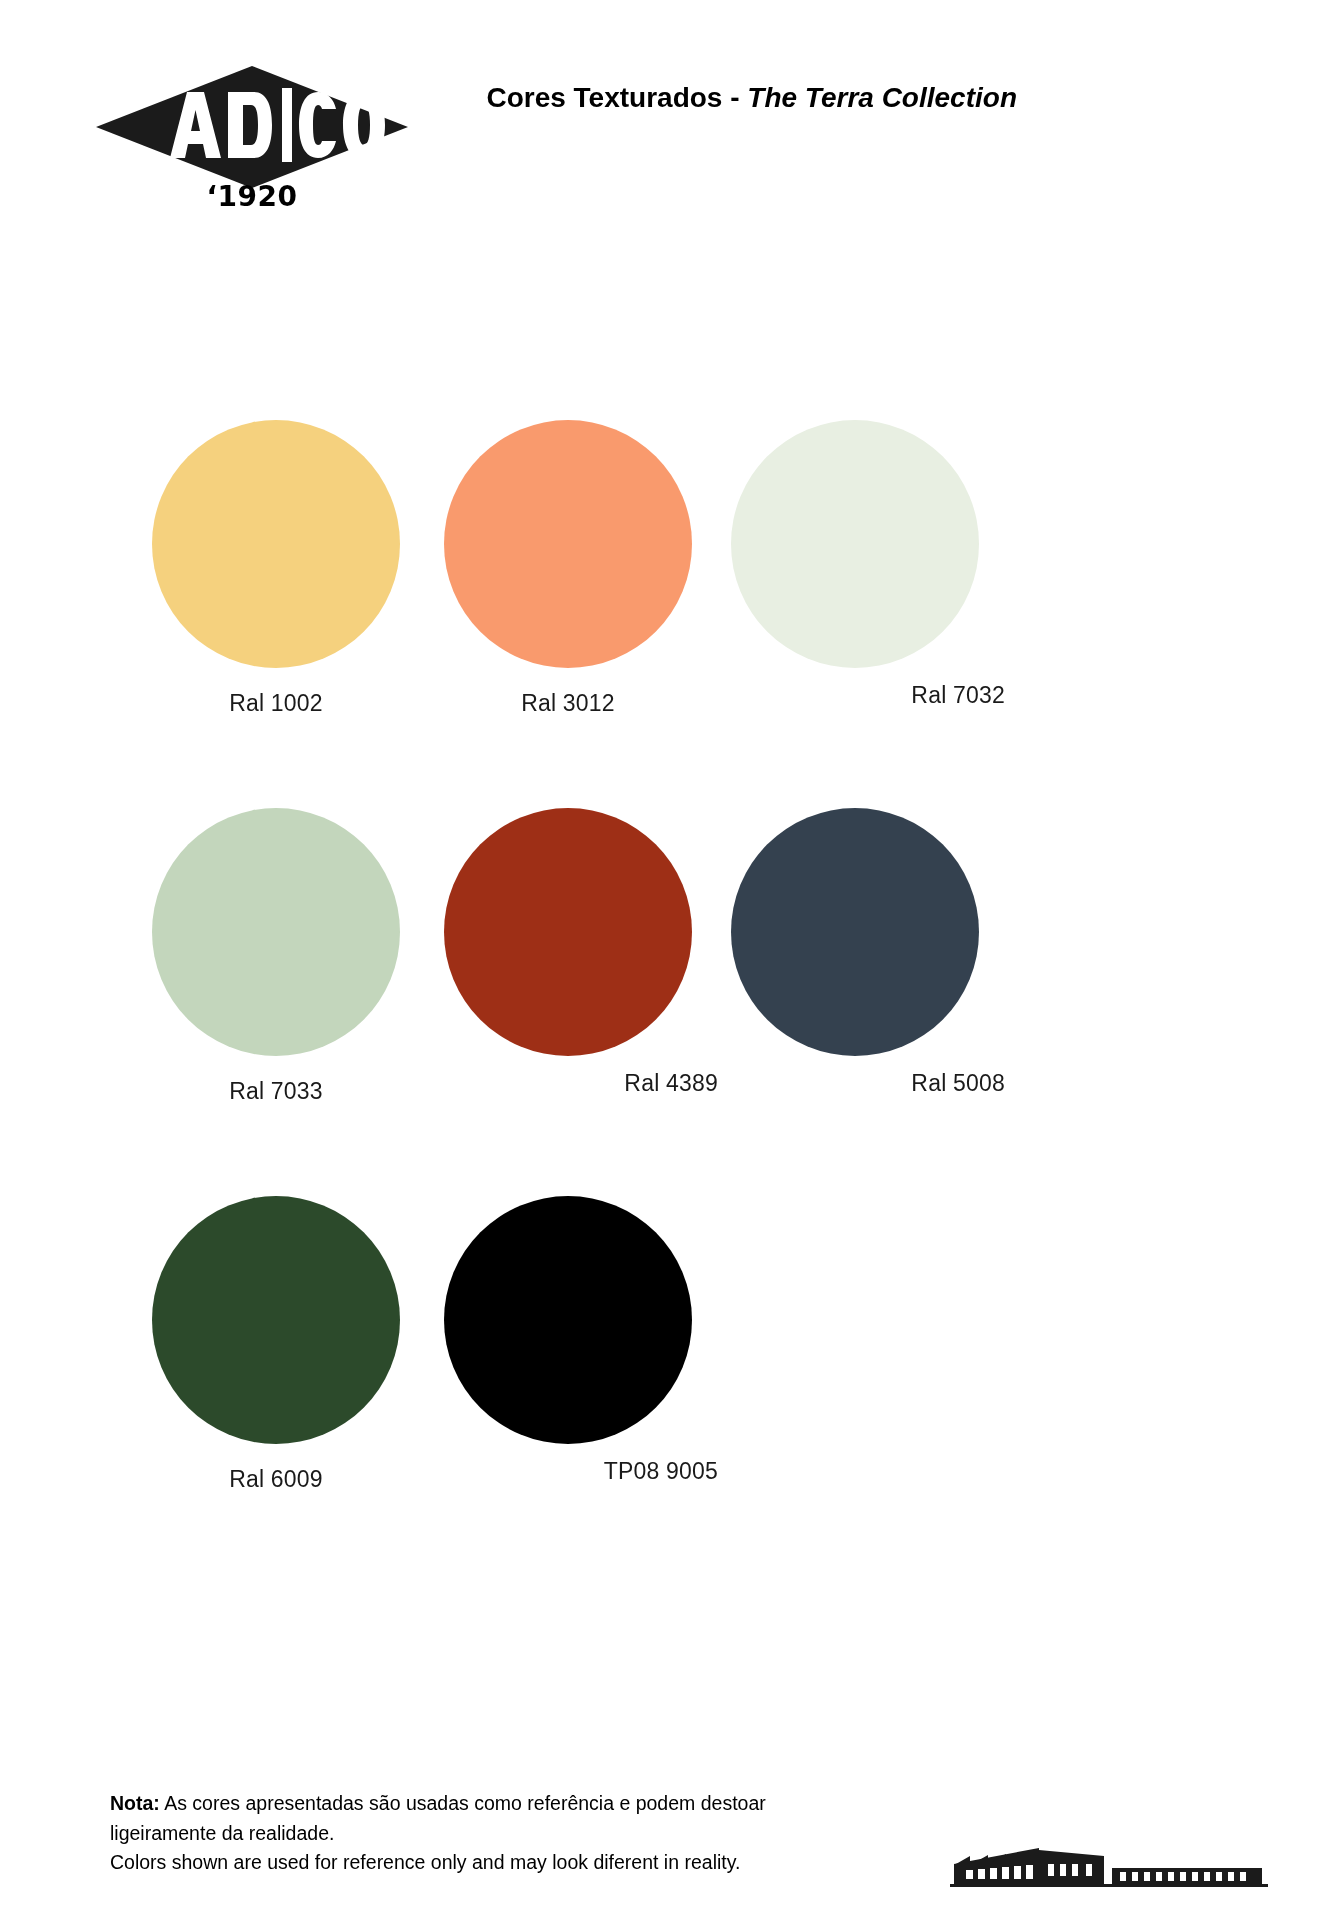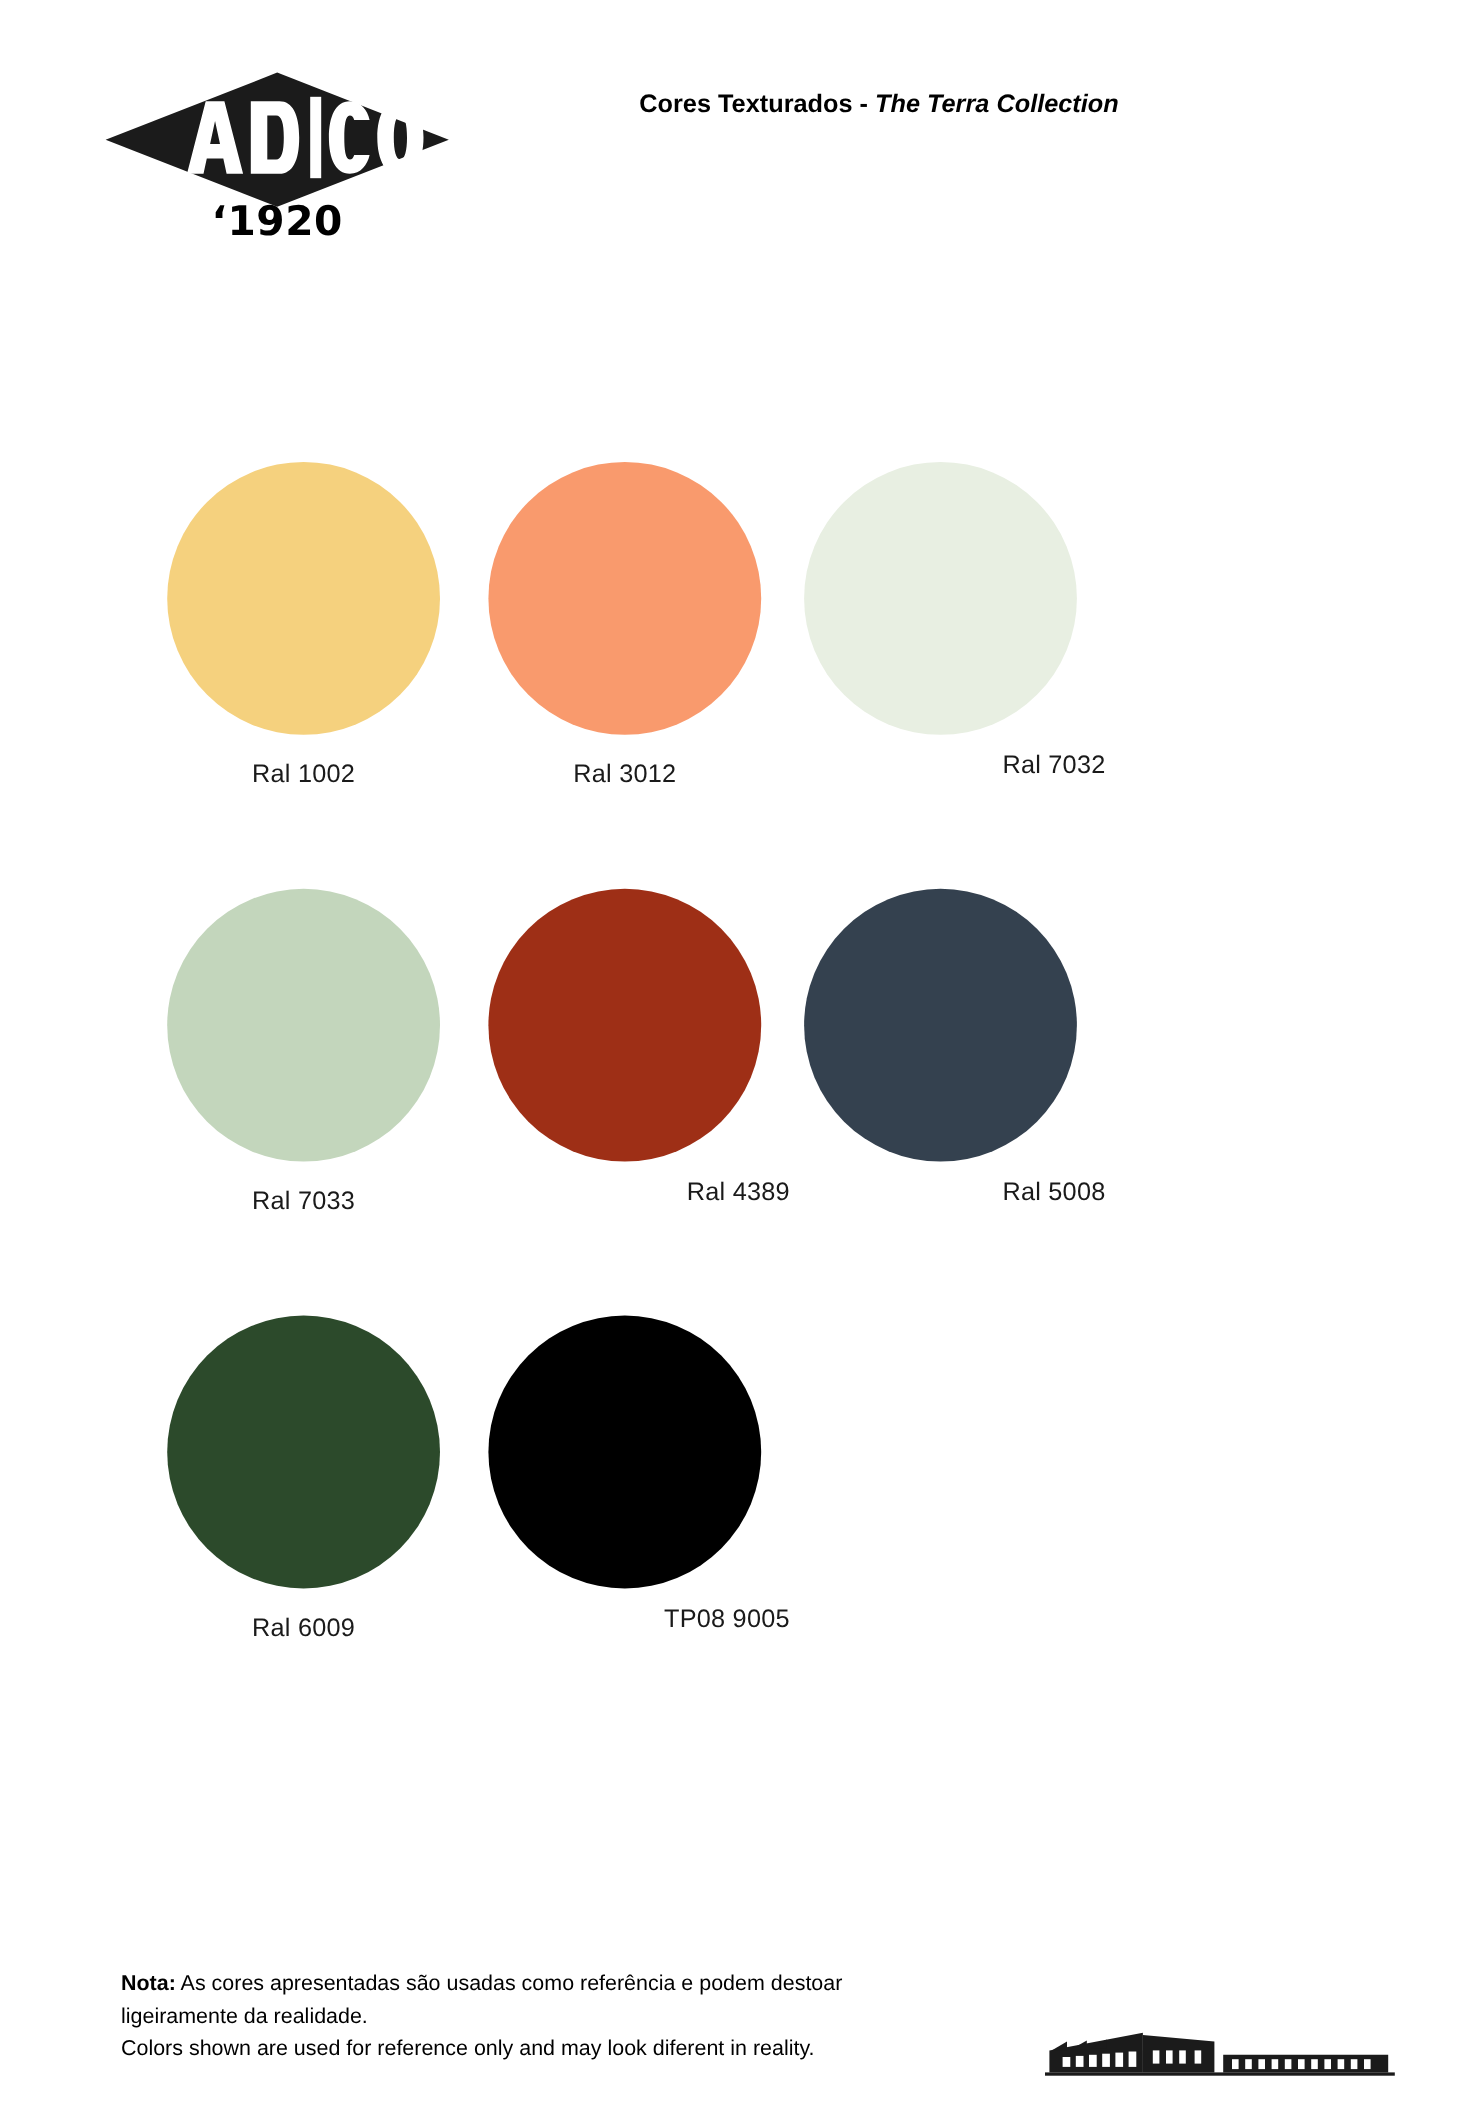--- a/index.html
+++ b/index.html
@@ -36,35 +36,35 @@
     display: block;
   }
   .logo-year {
     position: absolute;
     left: 0;
     top: 118px;
     width: 320px;
     text-align: center;
     font-family: "DejaVu Sans", sans-serif;
     font-weight: bold;
-    font-size: 37px;
+    font-size: 28px;
     letter-spacing: 0.5px;
     color: #000000;
   }
 
   .title-block {
     position: absolute;
     right: 312px;
     top: 78px;
     text-align: right;
     line-height: 1.42;
     white-space: nowrap;
   }
   .title-line {
-    font-size: 23px;
+    font-size: 28px;
     color: #000000;
   }
   .t-bold { font-weight: bold; }
   .t-bold-italic { font-weight: bold; font-style: italic; }
   .t-regular { font-weight: normal; }
 
   
   .grid {
     position: absolute;
     left: 0;

